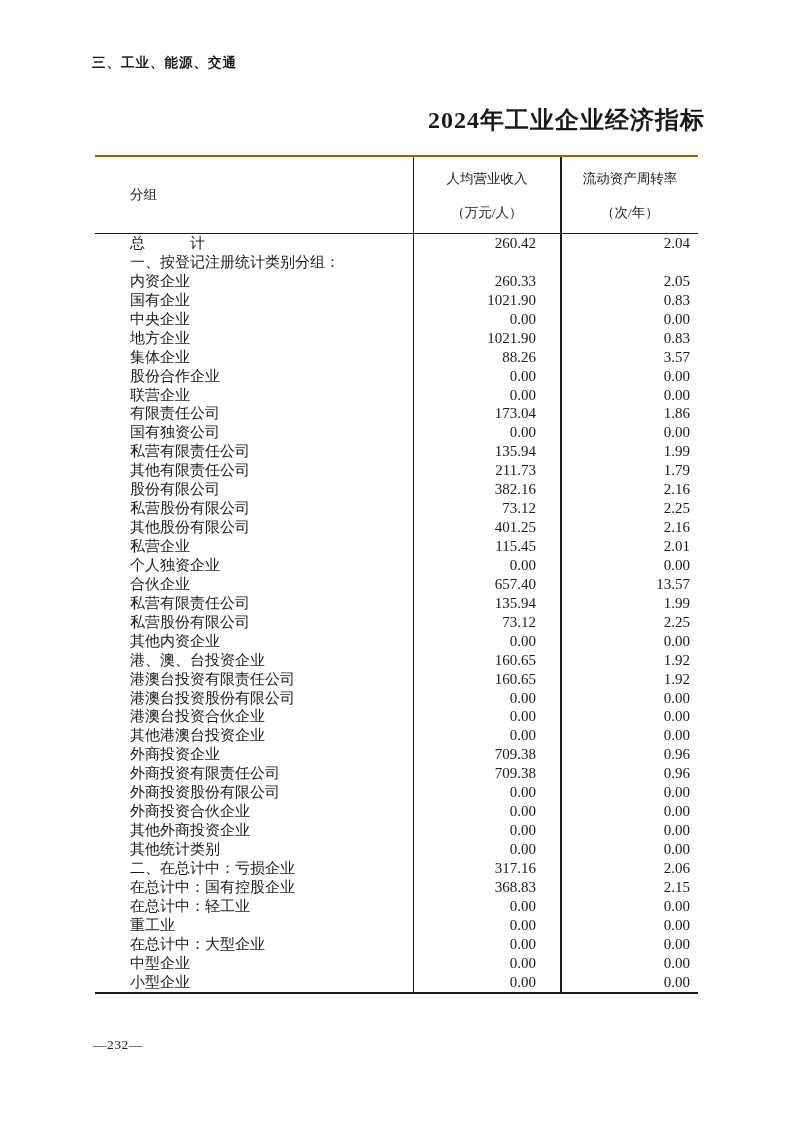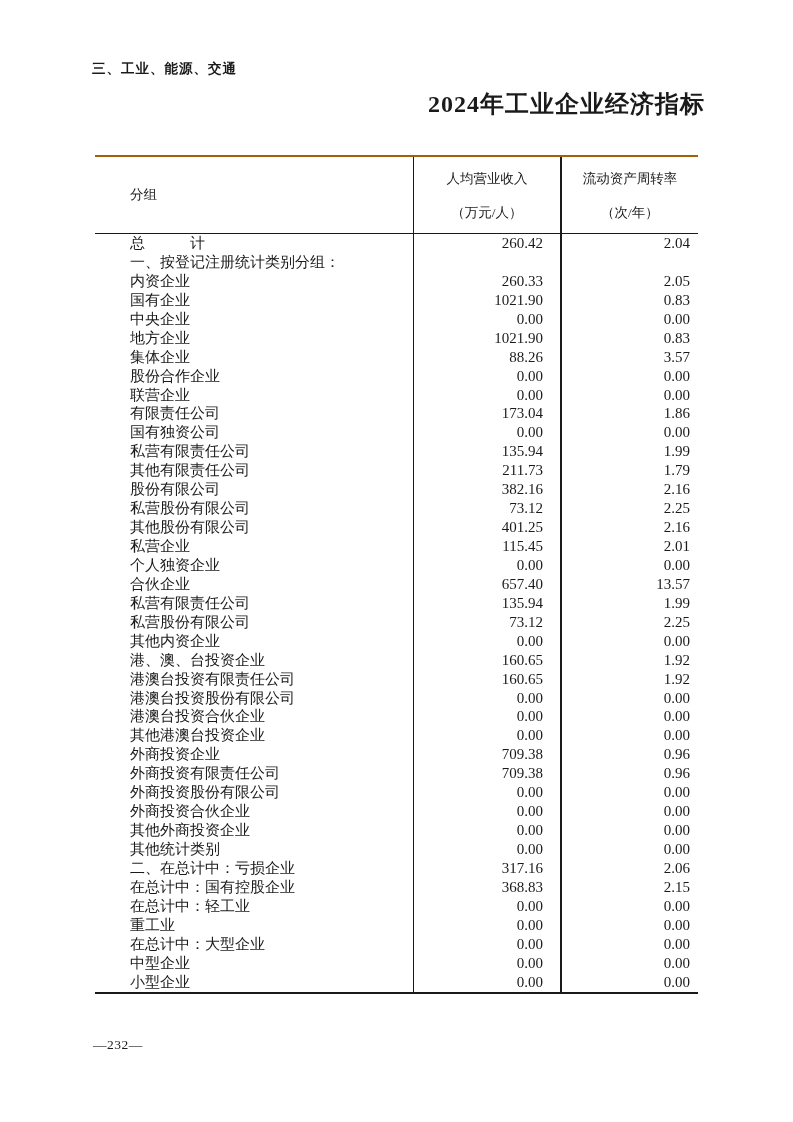--- a/index.html
+++ b/index.html
@@ -13,30 +13,30 @@
     height: 1122px;
     margin: 0 auto;
     background: #ffffff;
     color: #1a1a1a;
     font-family: "Liberation Serif", "DejaVu Serif", serif;
     overflow: hidden;
   }
   .doc-header {
     position: absolute;
     left: 92px;
-    top: 60px;
+    top: 54px;
     font-family: "Liberation Sans", "DejaVu Sans", sans-serif;
     font-weight: bold;
     font-size: 13.5px;
     letter-spacing: 1px;
   }
   .doc-title {
     position: absolute;
     right: 88px;
-    top: 88px;
+    top: 104px;
     font-weight: bold;
     font-size: 24px;
     letter-spacing: 1px;
   }
   .stat-table {
     position: absolute;
     left: 95px;
     top: 155px;
     width: 603px;
     border-top: 2px solid #a16207;
@@ -88,21 +88,21 @@
     white-space: pre;
   }
   .c1 {
     width: 318px;
     padding-left: 35px;
   }
   .c2 {
     width: 147px;
     border-left: 1.5px solid #1a1a1a;
     text-align: right;
-    padding-right: 17px;
+    padding-right: 24px;
   }
   .c3 {
     width: 138px;
     border-left: 2px solid #1a1a1a;
     text-align: right;
     padding-right: 8px;
   }
   .page-number {
     position: absolute;
     left: 93px;

